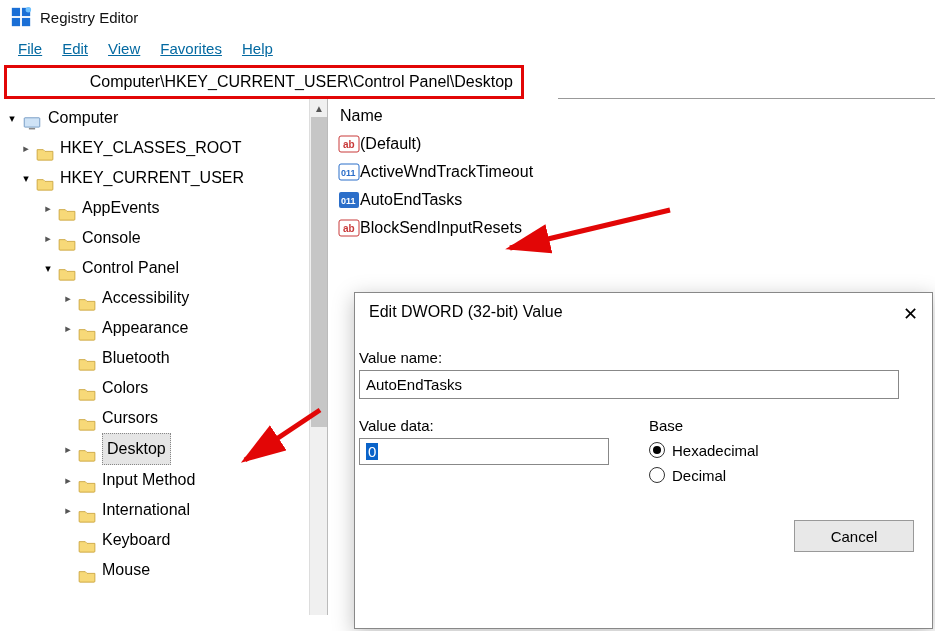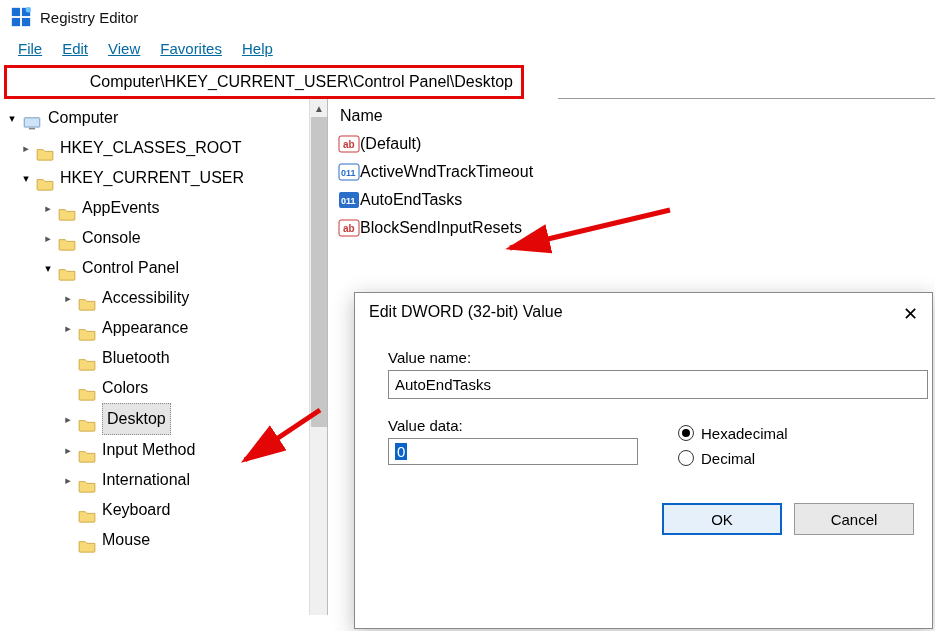--- a/index.html
+++ b/index.html
@@ -132,21 +132,21 @@
       box-shadow: 0 5px 20px rgba(0,0,0,0.25);
     }
     .dialog-title-bar {
       display: flex;
       justify-content: space-between;
       align-items: flex-start;
       padding: 10px 14px 8px;
       font-size: 16px;
     }
     .dialog-close { font-size: 18px; cursor: default; font-family: Arial; }
-    .dialog-body { padding: 6px 23px 14px; margin-left: 10px; }
+    .dialog-body { padding: 6px 4px 14px; }
     .field-label { font-size: 15px; margin-bottom: 4px; margin-top: 10px;}
     .text-input {
       width: 540px;
       padding: 5px 6px;
       font-size: 15px;
       border: 1px solid #888;
       font-family: inherit;
     }
     .text-input.readonly { background: #fff; }
     .row-fields { display: flex; gap: 40px; margin-top: 18px; }
@@ -289,20 +289,27 @@
             <span>Bluetooth</span>
           </li>
         <li class="row indent-3">
             <span class="no-chev"></span>
             <span class="folder-icon"><svg viewBox="0 0 20 16" width="18" height="14">
                 <path d="M1 3h7l2 2h9v9a1 1 0 0 1-1 1H2a1 1 0 0 1-1-1z" fill="#f7d978" stroke="#caa43b"></path>
               </svg></span>
             <span>Colors</span>
           </li>
         <li class="row indent-3">
+            <span class="no-chev"></span>
+            <span class="folder-icon"><svg viewBox="0 0 20 16" width="18" height="14">
+                <path d="M1 3h7l2 2h9v9a1 1 0 0 1-1 1H2a1 1 0 0 1-1-1z" fill="#f7d978" stroke="#caa43b"></path>
+              </svg></span>
+            <span>Cursors</span>
+          </li>
+        <li class="row indent-3">
             <span class="chev">▸</span>
             <span class="folder-icon"><svg viewBox="0 0 20 16" width="18" height="14">
                 <path d="M1 3h7l2 2h9v9a1 1 0 0 1-1 1H2a1 1 0 0 1-1-1z" fill="#f7d978" stroke="#caa43b"></path>
               </svg></span>
             <span class="selected-node">Desktop</span>
           </li>
         <li class="row indent-3">
             <span class="chev">▸</span>
             <span class="folder-icon"><svg viewBox="0 0 20 16" width="18" height="14">
                 <path d="M1 3h7l2 2h9v9a1 1 0 0 1-1 1H2a1 1 0 0 1-1-1z" fill="#f7d978" stroke="#caa43b"></path>
@@ -378,37 +385,35 @@
   </div>
   <div class="dialog-body">
     <div class="field-label">Value name:</div>
     <input class="text-input readonly" readonly="" value="AutoEndTasks" style="">
     <div class="row-fields">
       <div>
         <div class="field-label" style="margin-top:0">Value data:</div>
         <div class="value-data-box"><span class="sel">0</span></div>
       </div>
       <div class="fieldset-base">
+        <div class="field-label" style="margin-top:0">Base</div>
         <div class="radio-row">
           <span class="radio-circle">
               <span class="radio-dot"></span>
             </span>
           <span>Hexadecimal</span>
         </div>
         <div class="radio-row">
           <span class="radio-circle"></span>
           <span>Decimal</span>
         </div>
       </div>
     </div>
   </div>
   <div class="dialog-buttons">
-    <div class="btn primary">
-        <span>OK</span>
-      </div>
     <div class="btn">
         <span>Cancel</span>
       </div>
   </div>
 </div>
 
 <svg class="arrow" style="left:240px; top:400px;" width="90" height="70">
   <defs>
       <marker id="ah1" markerWidth="10" markerHeight="10" refX="8" refY="3" orient="auto">
         <path d="M0,0 L0,6 L9,3 z" fill="#e20606"></path>

